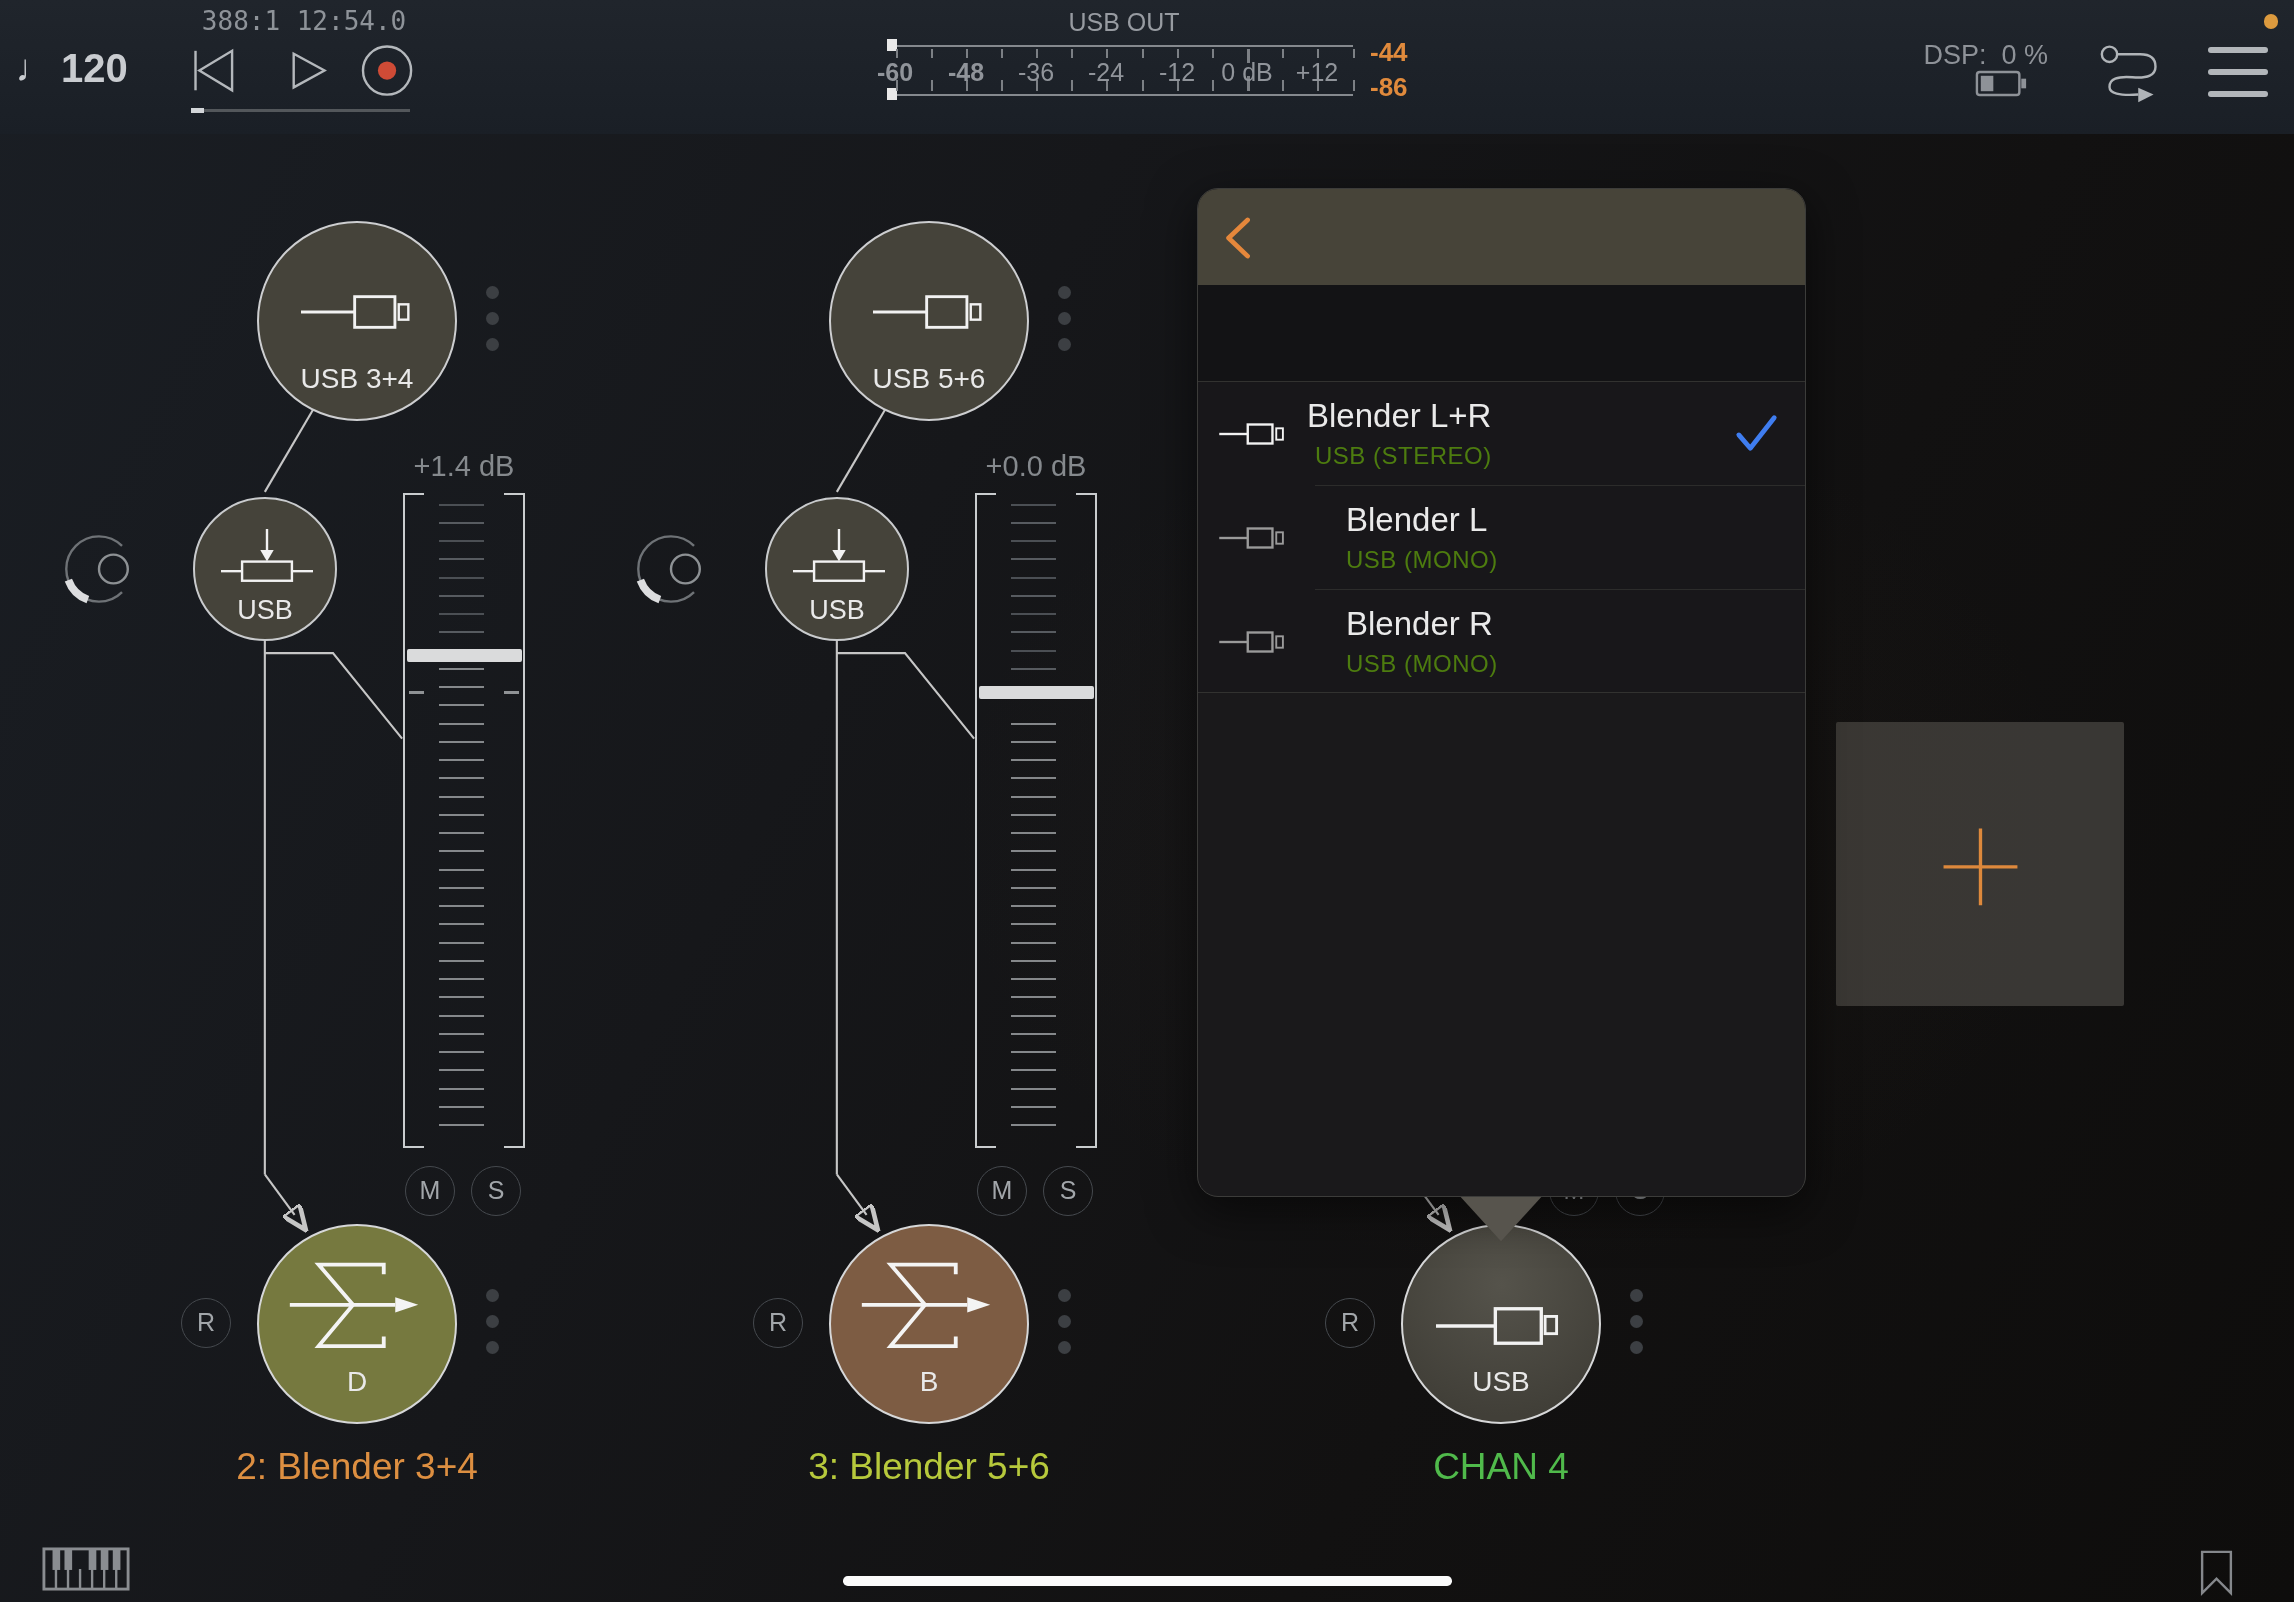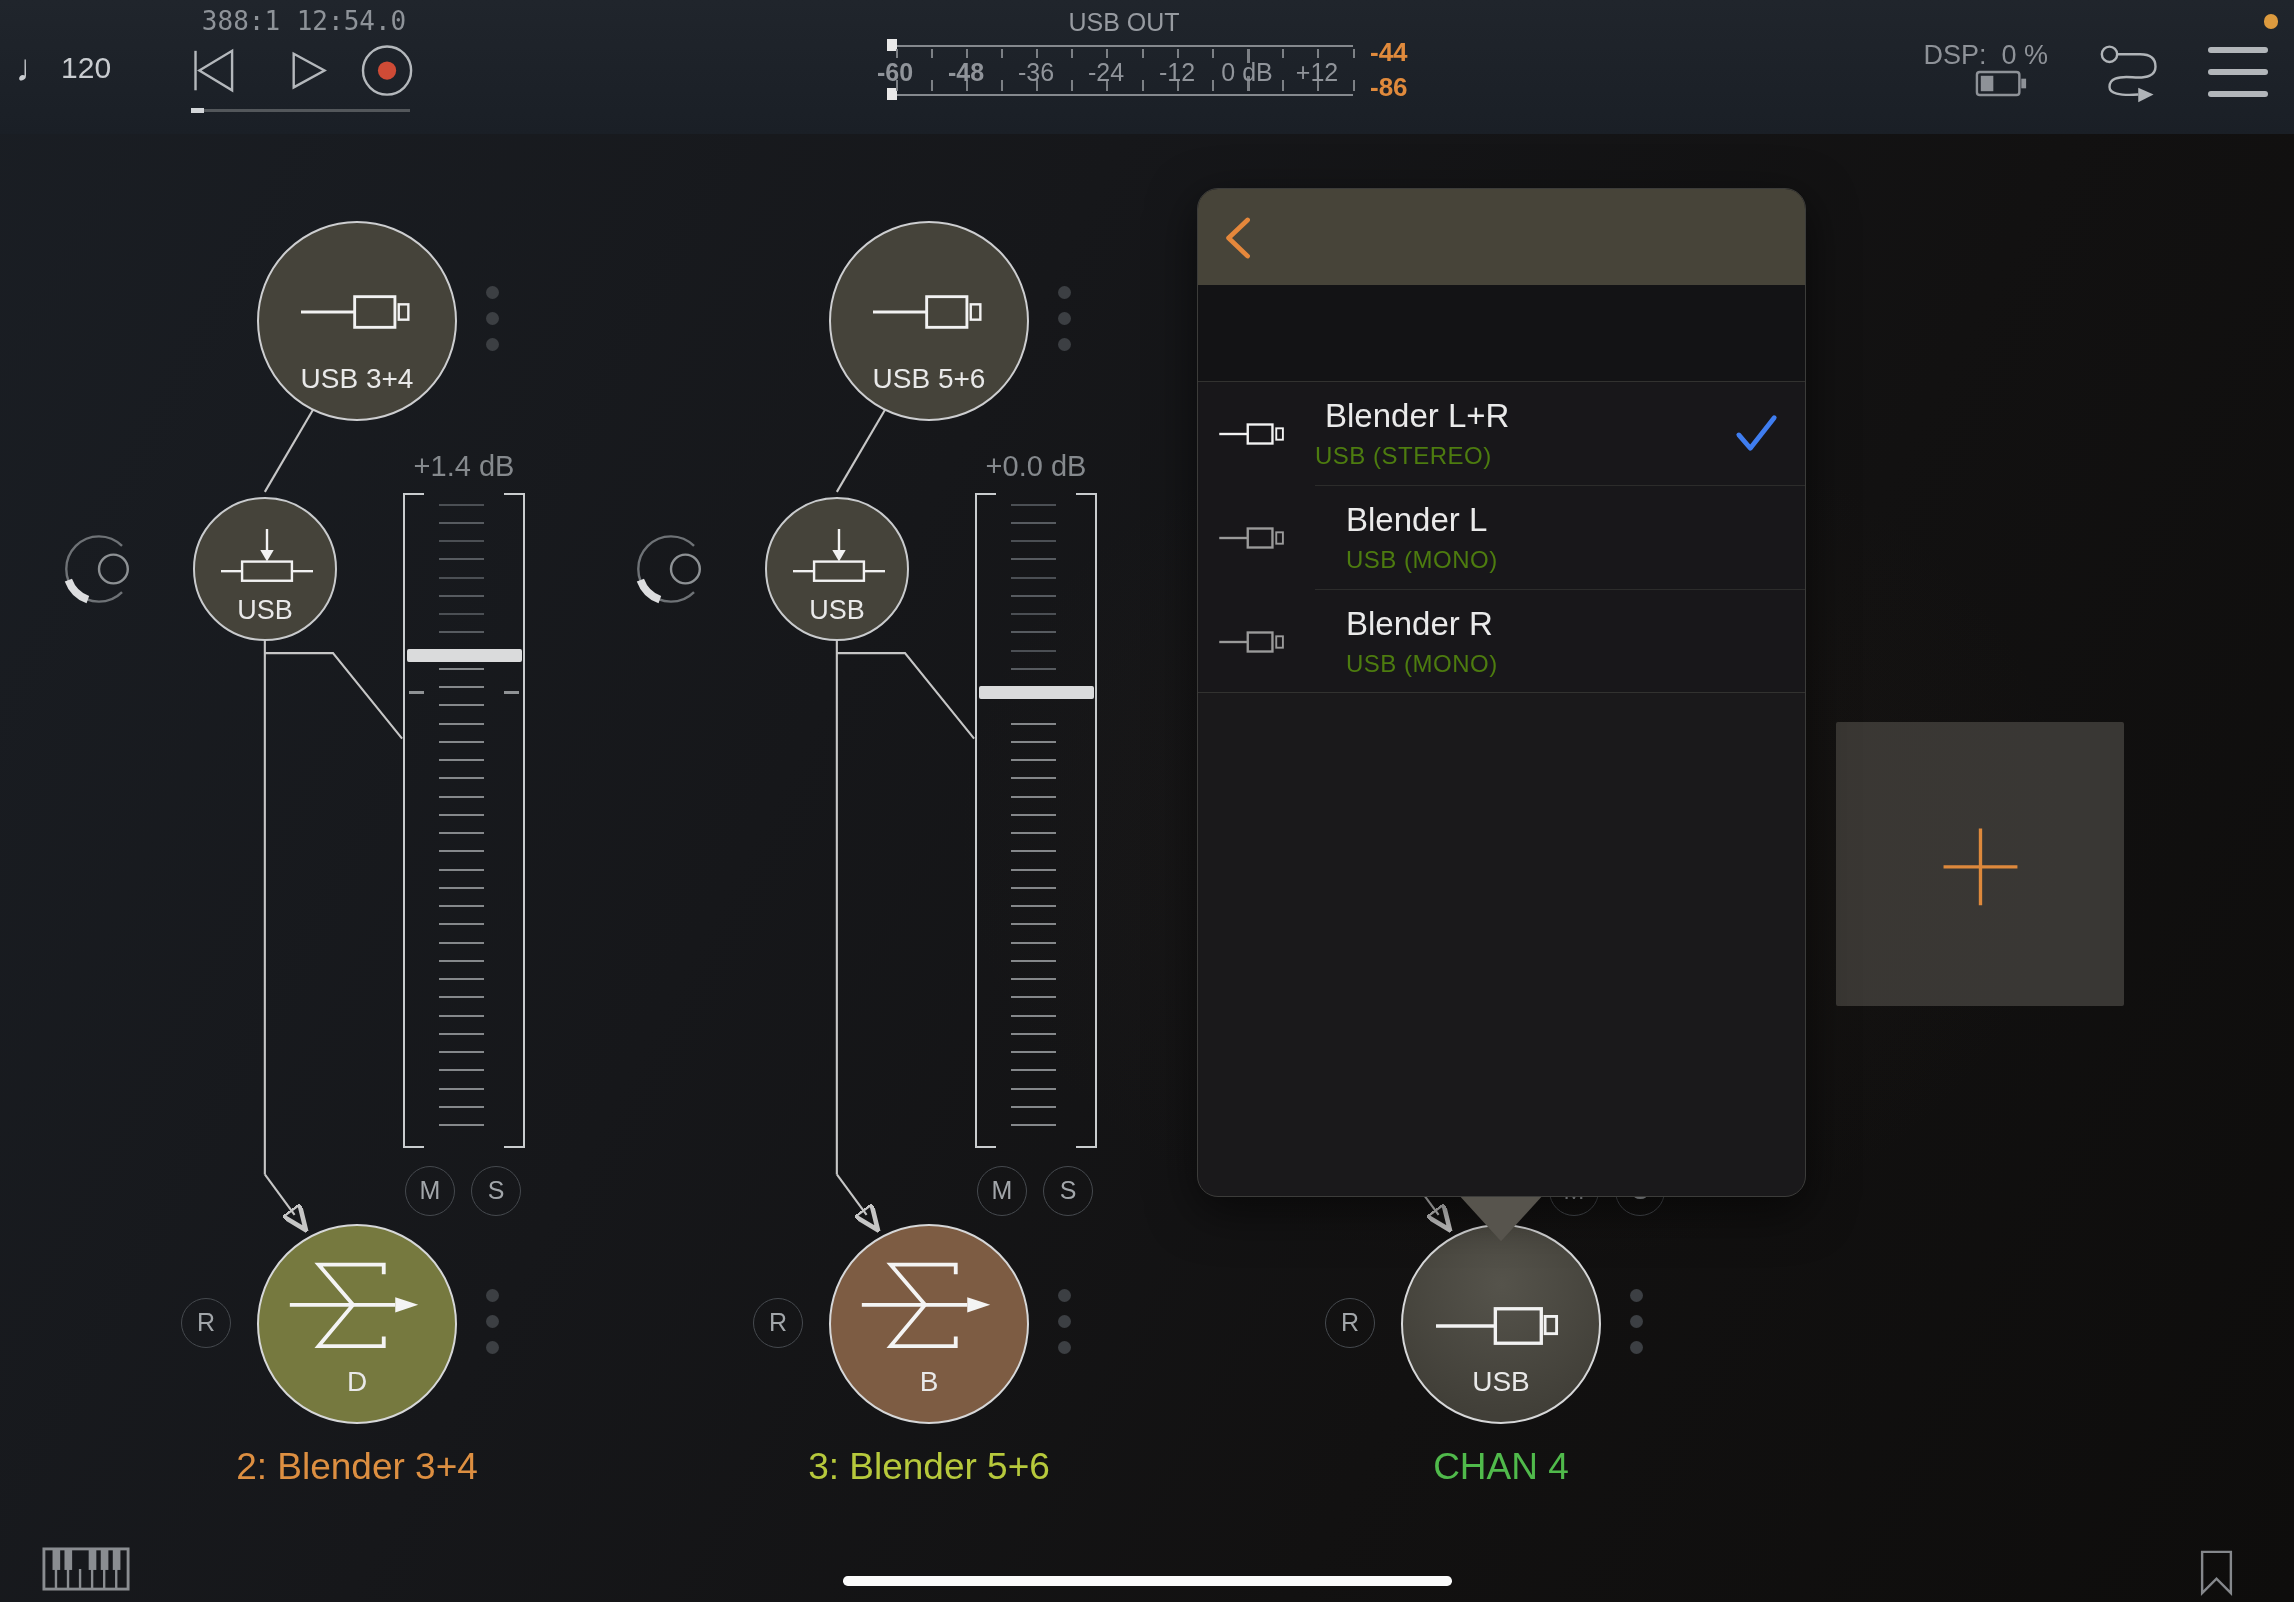--- a/index.html
+++ b/index.html
@@ -7,21 +7,21 @@
     font-family:"Liberation Sans",sans-serif;
     background:linear-gradient(118deg,#1a1e24 0%,#16171a 38%,#121111 68%,#0e0d0c 100%);}
   #stage::after{content:"";position:absolute;inset:0;pointer-events:none;
     background:radial-gradient(ellipse 865px 672px at 66% 52%, rgba(84,62,40,0.10), rgba(0,0,0,0) 65%);}
   .abs{position:absolute;}
   
   #topbar{position:absolute;left:0;top:0;width:2294px;height:134px;z-index:30;
     background:linear-gradient(#20252c,#1a1f26);}
   #tempo{left:15.4px;top:44px;height:48px;color:#c9ccd0;display:flex;align-items:center;gap:7.7px;}
   #tempo .note{font-size:38px;line-height:48px;}
-  #tempo .bpm{font-size:30px;}
+  #tempo .bpm{font-size:40px;font-weight:bold;}
   .timetxt{font-family:"DejaVu Sans Mono",monospace;font-size:26px;color:#8e9399;top:5.8px;text-align:center;}
   #progress{left:191px;top:109px;width:219px;height:2.9px;background:#53575b;}
   #progress-cap{left:191px;top:108px;width:13.4px;height:4.8px;background:#d3d6d9;}
   .icostroke{stroke:#b4b8bc;fill:none;stroke-width:2.5;}
   
   #meter{left:884px;top:7.7px;width:557px;height:111px;}
   #meter .mtitle{position:absolute;left:0;top:0;width:480px;text-align:center;font-size:25px;color:#979ba1;}
   .mline{position:absolute;left:11.5px;width:457px;height:1.9px;background:#85898e;}
   .msq{position:absolute;left:2.9px;width:10.6px;height:12.5px;background:#e9e9e9;}
   .mtick{position:absolute;background:#7c8085;width:2.4px;}
@@ -462,21 +462,21 @@
     </svg>
     <div id="popup-empty"></div>
     <div class="sep" style="top:192px"></div>
     <div id="popup-rows">
         <div class="prow" style="top: 0px; color: rgb(242, 242, 242);">
     <svg class="abs" style="left:21px;top:33px" width="67" height="38" viewBox="0 0 70 40">
       <line x1="0" y1="20" x2="30" y2="20" stroke="currentColor" stroke-width="2.5"></line>
       <rect x="30" y="10" width="26" height="20" fill="none" stroke="currentColor" stroke-width="2.5"></rect>
       <rect x="60" y="14" width="7" height="12" fill="none" stroke="currentColor" stroke-width="2"></rect>
     </svg>
-    <div class="ptitle" style="left: 127px;">Blender L+R</div>
+    <div class="ptitle" style="left: 109px;">Blender L+R</div>
     <div class="psub" style="left: 117px;">USB (STEREO)</div>
     <svg class="chk abs" style="left:536px;top:29px" width="46" height="44" viewBox="0 0 48 46">
       <polyline points="5,25 17,39 42,7" fill="none" stroke="#3f7df0" stroke-width="5" stroke-linecap="round" stroke-linejoin="round"></polyline>
     </svg>
     <div class="rsep"></div>
   </div>
         <div class="prow" style="top: 104px; color: rgb(154, 154, 154);">
     <svg class="abs" style="left:21px;top:33px" width="67" height="38" viewBox="0 0 70 40">
       <line x1="0" y1="20" x2="30" y2="20" stroke="currentColor" stroke-width="2.5"></line>
       <rect x="30" y="10" width="26" height="20" fill="none" stroke="currentColor" stroke-width="2.5"></rect>

